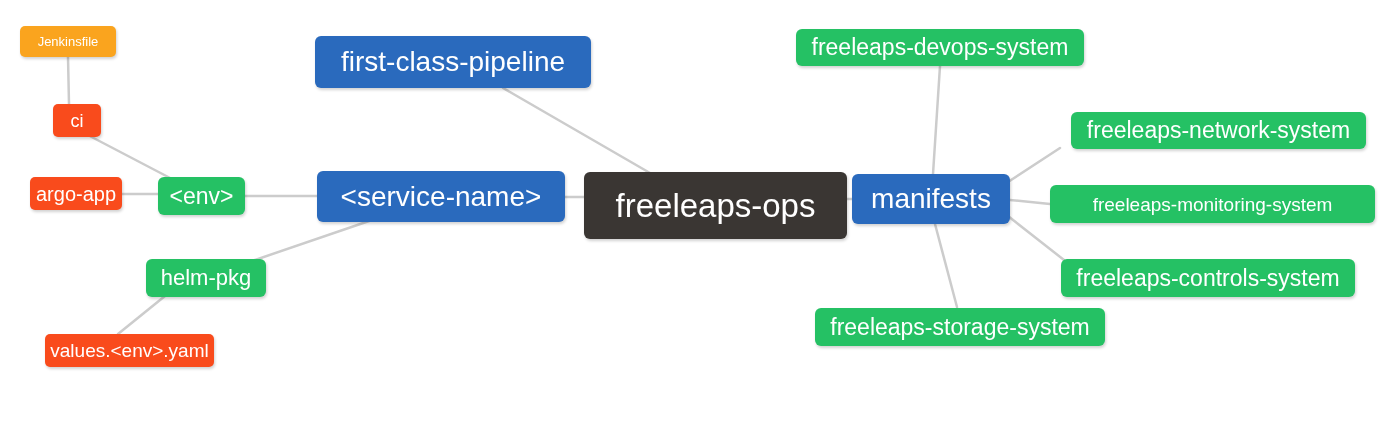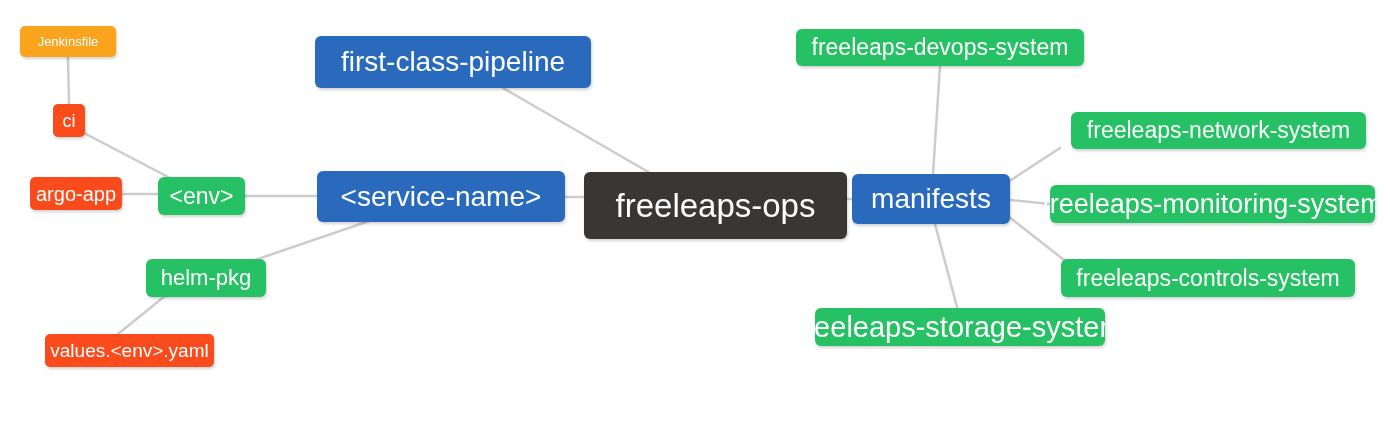--- a/index.html
+++ b/index.html
@@ -39,32 +39,32 @@
     user-select: none;
     line-height: 1;
   }
   .blue   { background: var(--blue,   #2a6abd); }
   .green  { background: var(--green,  #25c164); }
   .orange { background: var(--orange, #faa41e); }
   .red    { background: var(--red,    #f94b1c); }
   .dark   { background: var(--dark,   #3a3633); }
 
   #n-jenkinsfile          { left: 20px;   top: 26px;  width: 96px;  height: 31px; font-size: 13px; border-radius: 5px; }
-  #n-ci                   { left: 53px;   top: 104px; width: 32px;  height: 33px; font-size: 18px; border-radius: 5px; }
+  #n-ci                   { left: 53px;   top: 104px; width: 48px;  height: 33px; font-size: 18px; border-radius: 5px; }
   #n-argo-app             { left: 30px;   top: 177px; width: 92px;  height: 33px; font-size: 20px; border-radius: 5px; }
   #n-env                  { left: 158px;  top: 177px; width: 87px;  height: 38px; font-size: 23px; }
   #n-first-class-pipeline { left: 315px;  top: 36px;  width: 276px; height: 52px; font-size: 28px; }
   #n-service-name         { left: 317px;  top: 171px; width: 248px; height: 51px; font-size: 28px; }
   #n-freeleaps-ops        { left: 584px;  top: 172px; width: 263px; height: 67px; font-size: 33px; }
   #n-manifests            { left: 852px;  top: 174px; width: 158px; height: 50px; font-size: 28px; }
   #n-devops-system        { left: 796px;  top: 29px;  width: 288px; height: 37px; font-size: 23px; }
   #n-network-system       { left: 1055px; top: 112px; width: 295px; height: 37px; font-size: 23px; margin-left: 16px; }
-  #n-monitoring-system    { left: 1050px; top: 185px; width: 325px; height: 38px; font-size: 27px; }
+  #n-monitoring-system    { left: 1050px; top: 185px; width: 325px; height: 38px; font-size: 19px; }
   #n-controls-system      { left: 1061px; top: 259px; width: 294px; height: 38px; font-size: 23px; }
-  #n-storage-system       { left: 815px;  top: 308px; width: 290px; height: 38px; font-size: 29px; }
+  #n-storage-system       { left: 815px;  top: 308px; width: 290px; height: 38px; font-size: 23px; }
   #n-helm-pkg             { left: 146px;  top: 259px; width: 120px; height: 38px; font-size: 22px; }
   #n-values-env-yaml      { left: 8px;    top: 334px; width: 169px; height: 33px; font-size: 19px; border-radius: 5px; margin-left: 37px; }
 </style>
 </head>
 <body>
 
 <div id="canvas">
 
   <svg id="edges" viewBox="0 0 1390 421" xmlns="http://www.w3.org/2000/svg">
     <line x1="68" y1="57" x2="69" y2="104"></line>

